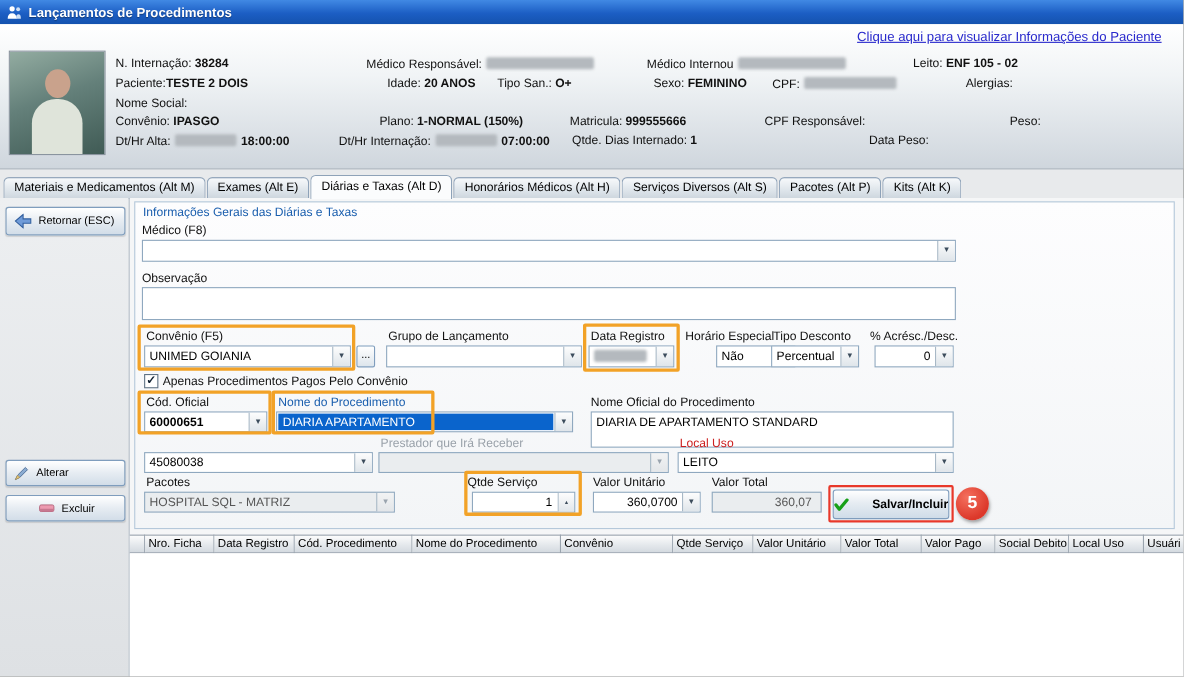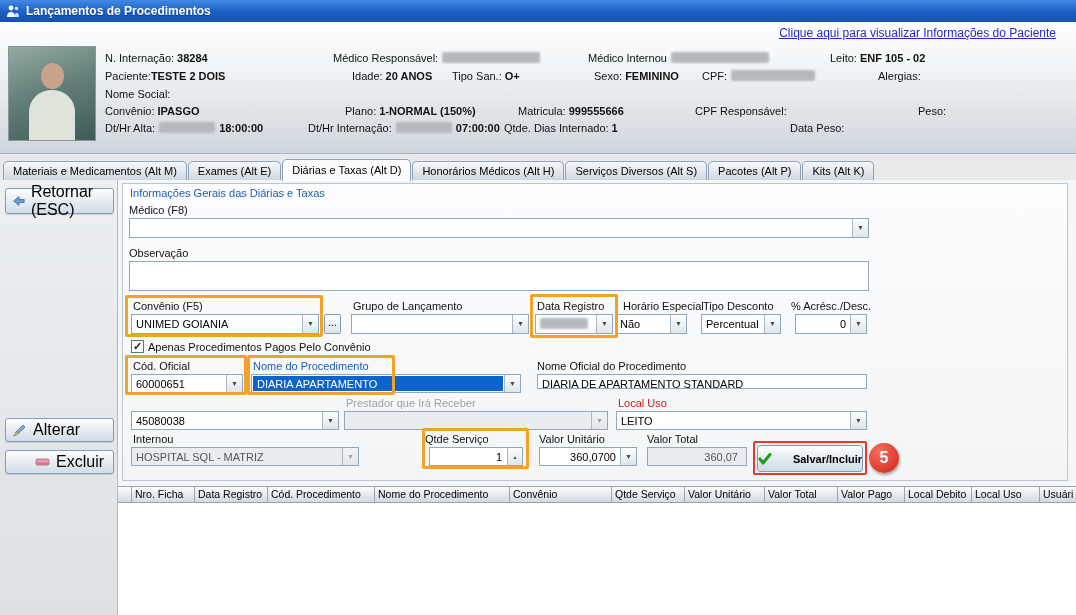--- a/index.html
+++ b/index.html
@@ -35,21 +35,21 @@
     border:1px solid #8ea2b8; border-bottom:none; border-radius:5px 5px 0 0;
     background:linear-gradient(#f7f9fb,#dde4ea 60%,#ccd5dd); margin-right:1px; cursor:pointer; }
   .tab.active { height:22px; line-height:21px; background:#fbfcfd; position:relative; z-index:4; font-weight:normal; }
 
   
   .content { position:absolute; top:180px; left:0; width:1076px; height:435px; border-top:1px solid #8ea2b8; background:#e2e5e8; }
   .sidebar { position:absolute; top:180px; left:0; width:118px; height:435px;
     background:linear-gradient(180deg,#edeff1,#dee1e4); border-right:1px solid #b0bac4; }
   .side-btn { position:absolute; left:5px; width:109px; height:26px; border:1px solid #7f9dbd; border-radius:3px;
     background:linear-gradient(#ffffff,#e6ecf2 50%,#d2dde8); display:flex; align-items:center; gap:6px;
-    padding-left:7px; font-size:16px; cursor:pointer; box-shadow:0 1px 1px rgba(0,0,0,.12); }
+    padding-left:7px; font-size:10px; cursor:pointer; box-shadow:0 1px 1px rgba(0,0,0,.12); }
   .main { position:absolute; top:180px; left:118px; width:958px; height:435px; background:#f5f6f7; }
 
   
   .groupbox { position:absolute; top:3px; left:4px; width:946px; height:298px;
     border:1px solid #b5c8da; background:linear-gradient(#fdfdfe,#f3f5f7); }
   .grouptitle { position:absolute; top:3px; left:7px; color:#1b5fae; font-size:11px; }
   .flabel { position:absolute; font-size:11px; white-space:nowrap; color:#111; }
   .flabel.blue { color:#1b5fae; }
   .flabel.red { color:#cc2020; }
   .flabel.gray { color:#9aa2aa; }
@@ -166,21 +166,21 @@
     <div class="pt" style="left:918px; top:83px;">
       <span>Peso:</span>
     </div>
 
     <div class="pt" style="left:105px; top:100px;">
       <span>Dt/Hr Alta:</span><span class="redact" style="width:56px;"></span><span class="b nosp">18:00:00</span>
     </div>
     <div class="pt" style="left:308px; top:100px;">
       <span>Dt/Hr Internação:</span><span class="redact" style="width:56px;"></span><span class="b nosp">07:00:00</span>
     </div>
-    <div class="pt" style="left:504px; top:100px;">
+    <div class="pt" style="left:520px; top:100px;">
       <span>Qtde. Dias Internado:</span><span class="b">1</span>
     </div>
     <div class="pt" style="left:790px; top:100px;">
       <span>Data Peso:</span>
     </div>
   </div>
 
   <div class="tabs">
     <span class="tab">Materiais e Medicamentos (Alt M)</span><span class="tab">Exames (Alt E)</span><span class="tab active">Diárias e Taxas (Alt D)</span><span class="tab">Honorários Médicos (Alt H)</span><span class="tab">Serviços Diversos (Alt S)</span><span class="tab">Pacotes (Alt P)</span><span class="tab">Kits (Alt K)</span>
   </div>
@@ -239,70 +239,70 @@
       </div>
       <div class="dots-btn" style="left:201px; top:130px;">...</div>
       <div class="combo" style="left:228px; top:130px; width:178px;">
         <span></span>
         <span class="dd">▼</span>
       </div>
       <div class="combo" style="left:412px; top:130px; width:78px;">
         <span class="redact" style="width:48px; margin:3px 0 0 0;"></span>
         <span class="dd">▼</span>
       </div>
-      <div class="combo" style="left:492px; top:130px; width:72px;">
+      <div class="combo" style="left:528px; top:130px; width:72px;">
         <span>Não</span>
         <span class="dd">▼</span>
       </div>
       <div class="combo" style="left:578px; top:130px; width:80px;">
         <span>Percentual</span>
         <span class="dd">▼</span>
       </div>
       <div class="combo ra" style="left:672px; top:130px; width:72px;">
         <span>0</span>
         <span class="dd">▼</span>
       </div>
 
       <div class="cb" style="left:8px; top:156px;">✓</div>
       <span class="flabel" style="left:25px; top:157px;">Apenas Procedimentos Pagos Pelo Convênio</span>
 
       <span class="flabel" style="left:10px; top:176px;">Cód. Oficial</span>
       <span class="flabel blue" style="left:130px; top:176px;">Nome do Procedimento</span>
       <span class="flabel" style="left:414px; top:176px;">Nome Oficial do Procedimento</span>
 
-      <div class="combo" style="left:8px; top:190px; width:112px; height:19px;">
+      <div class="combo" style="left:8px; top:190px; width:112px; height:19px;font-weight:bold;">
         <span>60000651</span>
         <span class="dd">▼</span>
       </div>
       <div class="combo sel" style="left:128px; top:190px; width:270px; height:19px;">
         <span class="selfill">DIARIA APARTAMENTO</span>
         <span class="dd">▼</span>
       </div>
-      <div class="tbox" style="left:414px; top:190px; width:330px; height:15px;">
+      <div class="tbox" style="left:414px; top:190px; width:330px; height:33px;">
         <span>DIARIA DE APARTAMENTO STANDARD</span>
       </div>
 
       <span class="flabel" style="left:10px; top:230px;">Código do Honorário de Origem</span>
       <span class="flabel gray" style="left:223px; top:213px;">Prestador que Irá Receber</span>
       <span class="flabel red" style="left:495px; top:213px;">Local Uso</span>
 
       <div class="combo" style="left:8px; top:227px; width:208px; height:19px;">
         <span>45080038</span>
         <span class="dd">▼</span>
       </div>
       <div class="combo disabled" style="left:221px; top:227px; width:264px; height:19px;">
         <span></span>
         <span class="dd">▼</span>
       </div>
       <div class="combo" style="left:493px; top:227px; width:251px; height:19px;">
         <span>LEITO</span>
         <span class="dd">▼</span>
       </div>
 
-      <span class="flabel" style="left:10px; top:249px;">Internou</span>
+      <span class="flabel" style="left:10px; top:249px;">Pacotes</span>
       <span class="flabel" style="left:302px; top:249px;">Qtde Serviço</span>
       <span class="flabel" style="left:416px; top:249px;">Valor Unitário</span>
       <span class="flabel" style="left:524px; top:249px;">Valor Total</span>
 
       <div class="combo disabled" style="left:8px; top:263px; width:228px; height:19px;">
         <span>HOSPITAL SQL - MATRIZ</span>
         <span class="dd">▼</span>
       </div>
       <div class="spin" style="left:306px; top:263px; width:94px; height:19px;">
         <span>1</span>
@@ -337,21 +337,21 @@
       <span class="th" style="width:14px;"></span>
       <span class="th" style="width:63px;">Nro. Ficha</span>
       <span class="th" style="width:73px;">Data Registro</span>
       <span class="th" style="width:107px;">Cód. Procedimento</span>
       <span class="th" style="width:135px;">Nome do Procedimento</span>
       <span class="th" style="width:102px;">Convênio</span>
       <span class="th" style="width:73px;">Qtde Serviço</span>
       <span class="th" style="width:80px;">Valor Unitário</span>
       <span class="th" style="width:73px;">Valor Total</span>
       <span class="th" style="width:67px;">Valor Pago</span>
-      <span class="th" style="width:67px;">Local Debito</span>
+      <span class="th" style="width:67px;">Social Debito</span>
       <span class="th" style="width:68px;">Local Uso</span>
       <span class="th" style="width:36px; border-right:none;">Usuári</span>
     </div>
     <div class="grid-body"></div>
   </div>
 
   <div class="badge" style="left:869px; top:443px;">5</div>
 
 </div>
 

